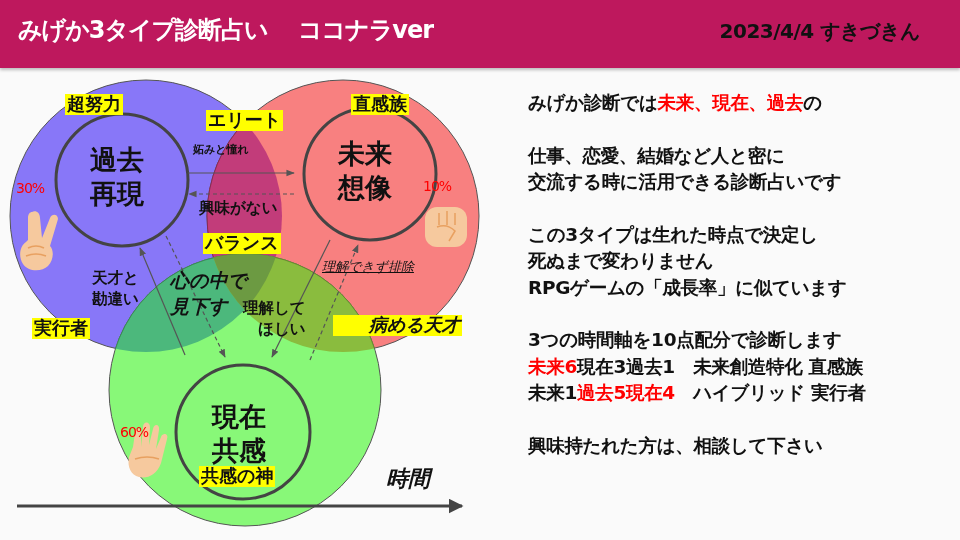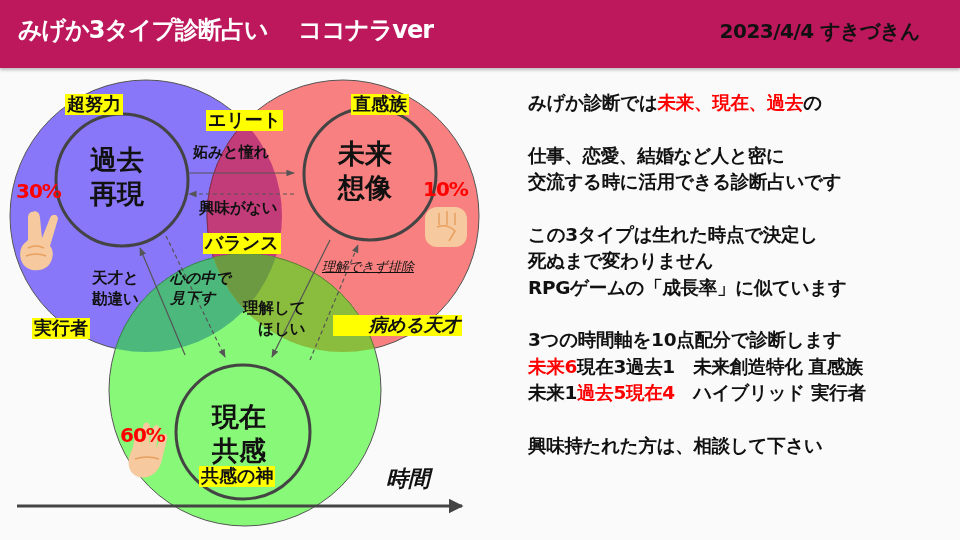--- a/index.html
+++ b/index.html
@@ -21,21 +21,21 @@
   }
   .header-date {
     position:absolute; right:40px; top:18px;
     font-size:20px; font-weight:bold; color:#111; letter-spacing:-0.5px;
   }
   svg.diagram { position:absolute; left:0; top:0; }
   .lbl { position:absolute; font-weight:bold; color:#111; white-space:nowrap; line-height:1.15; }
   .hl { background:#ffff00; padding:0 2px; }
   .big { font-size:27px; text-align:center; line-height:1.25; }
   .mid { font-size:18px; }
-  .pct { color:#ff0000; font-size:20px; font-weight:bold; letter-spacing:-1px; }
+  .pct { color:#ff0000; font-size:14px; font-weight:normal; letter-spacing:-1px; }
   .italic { font-style:italic; font-weight:normal; }
   .right-text {
     position:absolute; left:500px; top:90px; width:450px;
     font-size:18.5px; font-weight:bold; line-height:26.5px; letter-spacing:-0.3px;margin-left:28px;
   }
   .right-text p { margin:0; }
   .right-text .gap { height:26px; }
   .red { color:#ff0000; }
 </style>
 </head>
@@ -128,27 +128,27 @@
   <div>共感</div>
 </div>
 <div class="lbl mid hl" style="left:199px;top:466px;">共感の神</div>
 <div class="lbl pct" style="left:120px;top:424px;">60%</div>
 
 <div class="lbl mid hl" style="left:206px;top:110px;">エリート</div>
 <div class="lbl mid hl" style="left:203px;top:233px;text-align:right;">バランス</div>
 <div class="lbl mid hl" style="left:32px;top:318px;">実行者</div>
 <div class="lbl mid hl" style="left:333px;top:315px;font-style:italic;padding-left:36px;">病める天才</div>
 
-<div class="lbl" style="left:193px;top:144px;font-size:15px;">妬みと憧れ</div>
+<div class="lbl" style="left:193px;top:144px;font-size:11px;">妬みと憧れ</div>
 <div class="lbl" style="left:199px;top:200px;font-size:15.5px;">興味がない</div>
 <div class="lbl" style="left:92px;top:268px;font-size:15.5px;line-height:1.35;">
   <div>天才と</div>
   <div>勘違い</div>
 </div>
-<div class="lbl" style="left:170px;top:268px;font-size:15px;line-height:1.35;font-style:italic;">
+<div class="lbl" style="left:170px;top:268px;font-size:19px;line-height:1.35;font-style:italic;">
   <div>心の中で</div>
   <div>見下す</div>
 </div>
 <div class="lbl italic" style="left:322px;top:260px;font-size:13px;text-decoration:underline;">理解できず排除</div>
 <div class="lbl" style="left:243px;top:298px;font-size:15.5px;line-height:1.35;text-align:right;">
   <div>理解して</div>
   <div>ほしい</div>
 </div>
 
 <div class="lbl" style="left:386px;top:466px;font-size:22px;font-style:italic;">時間</div>

